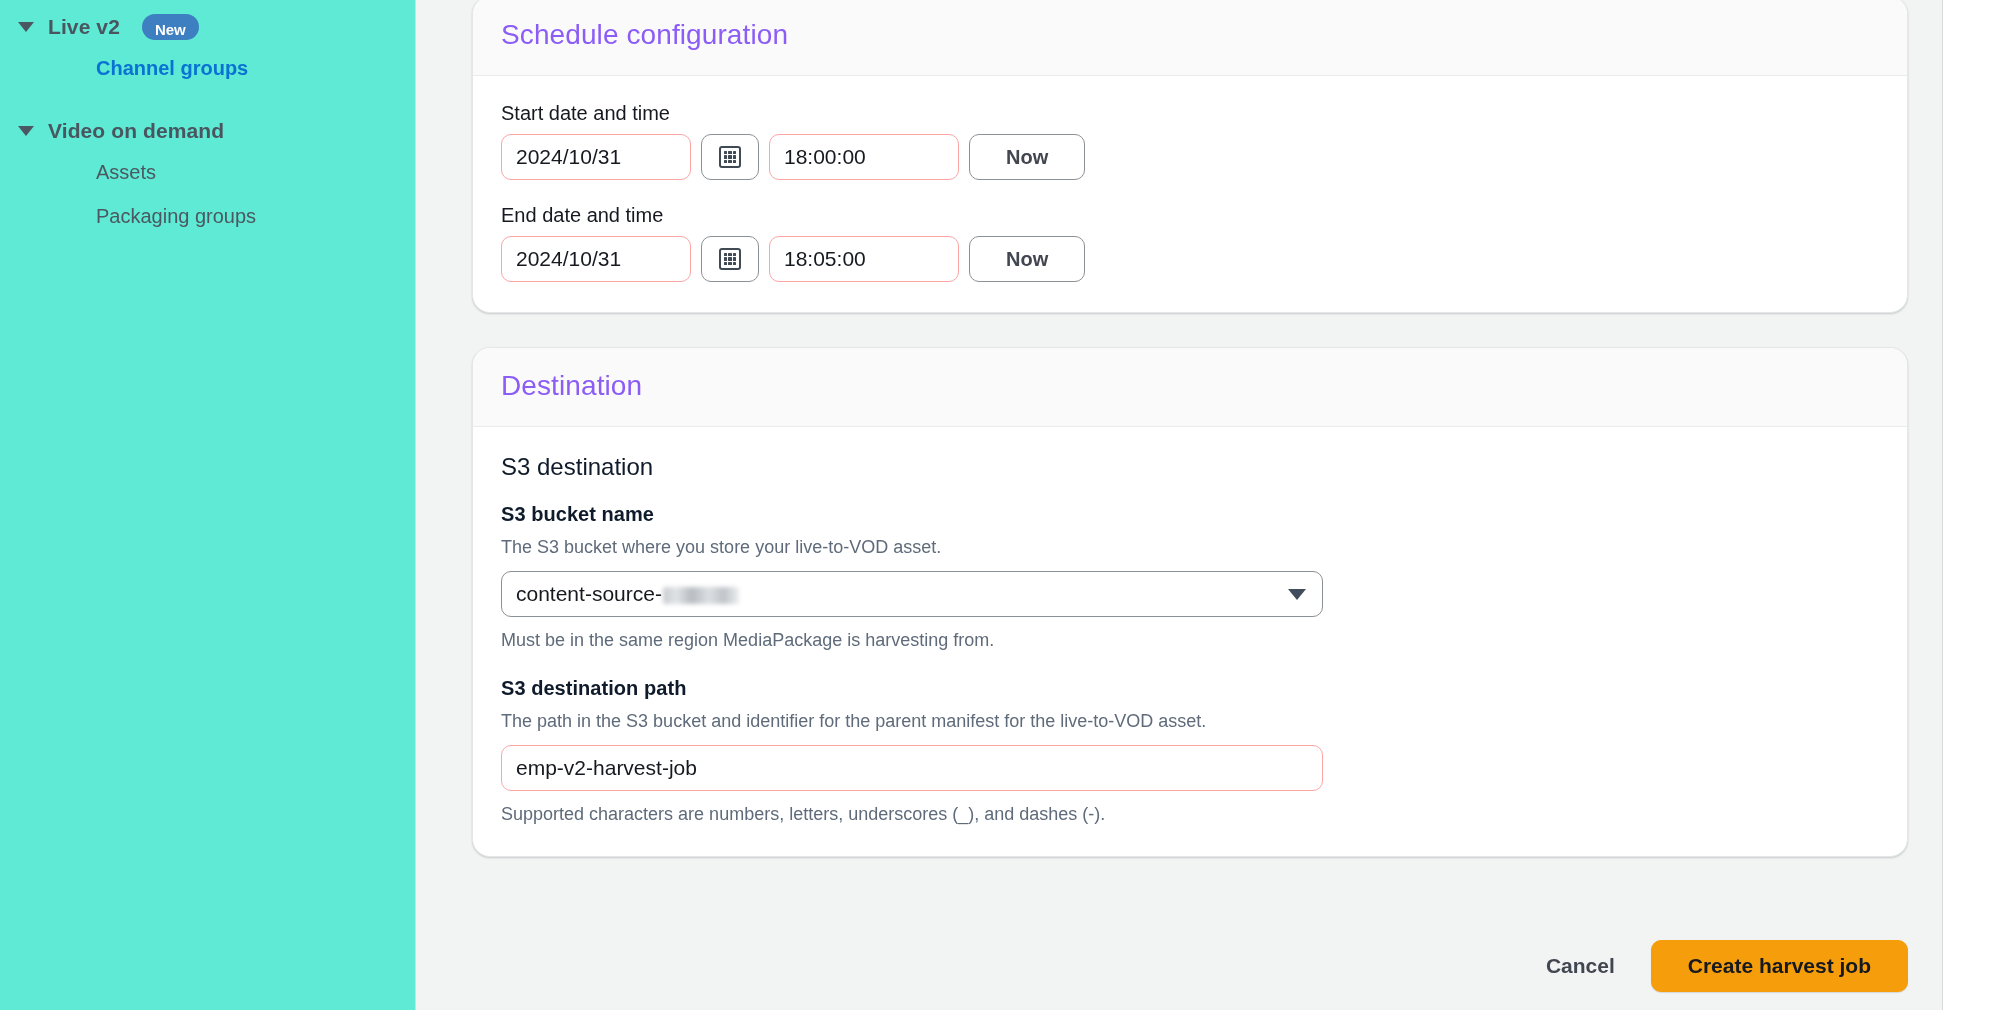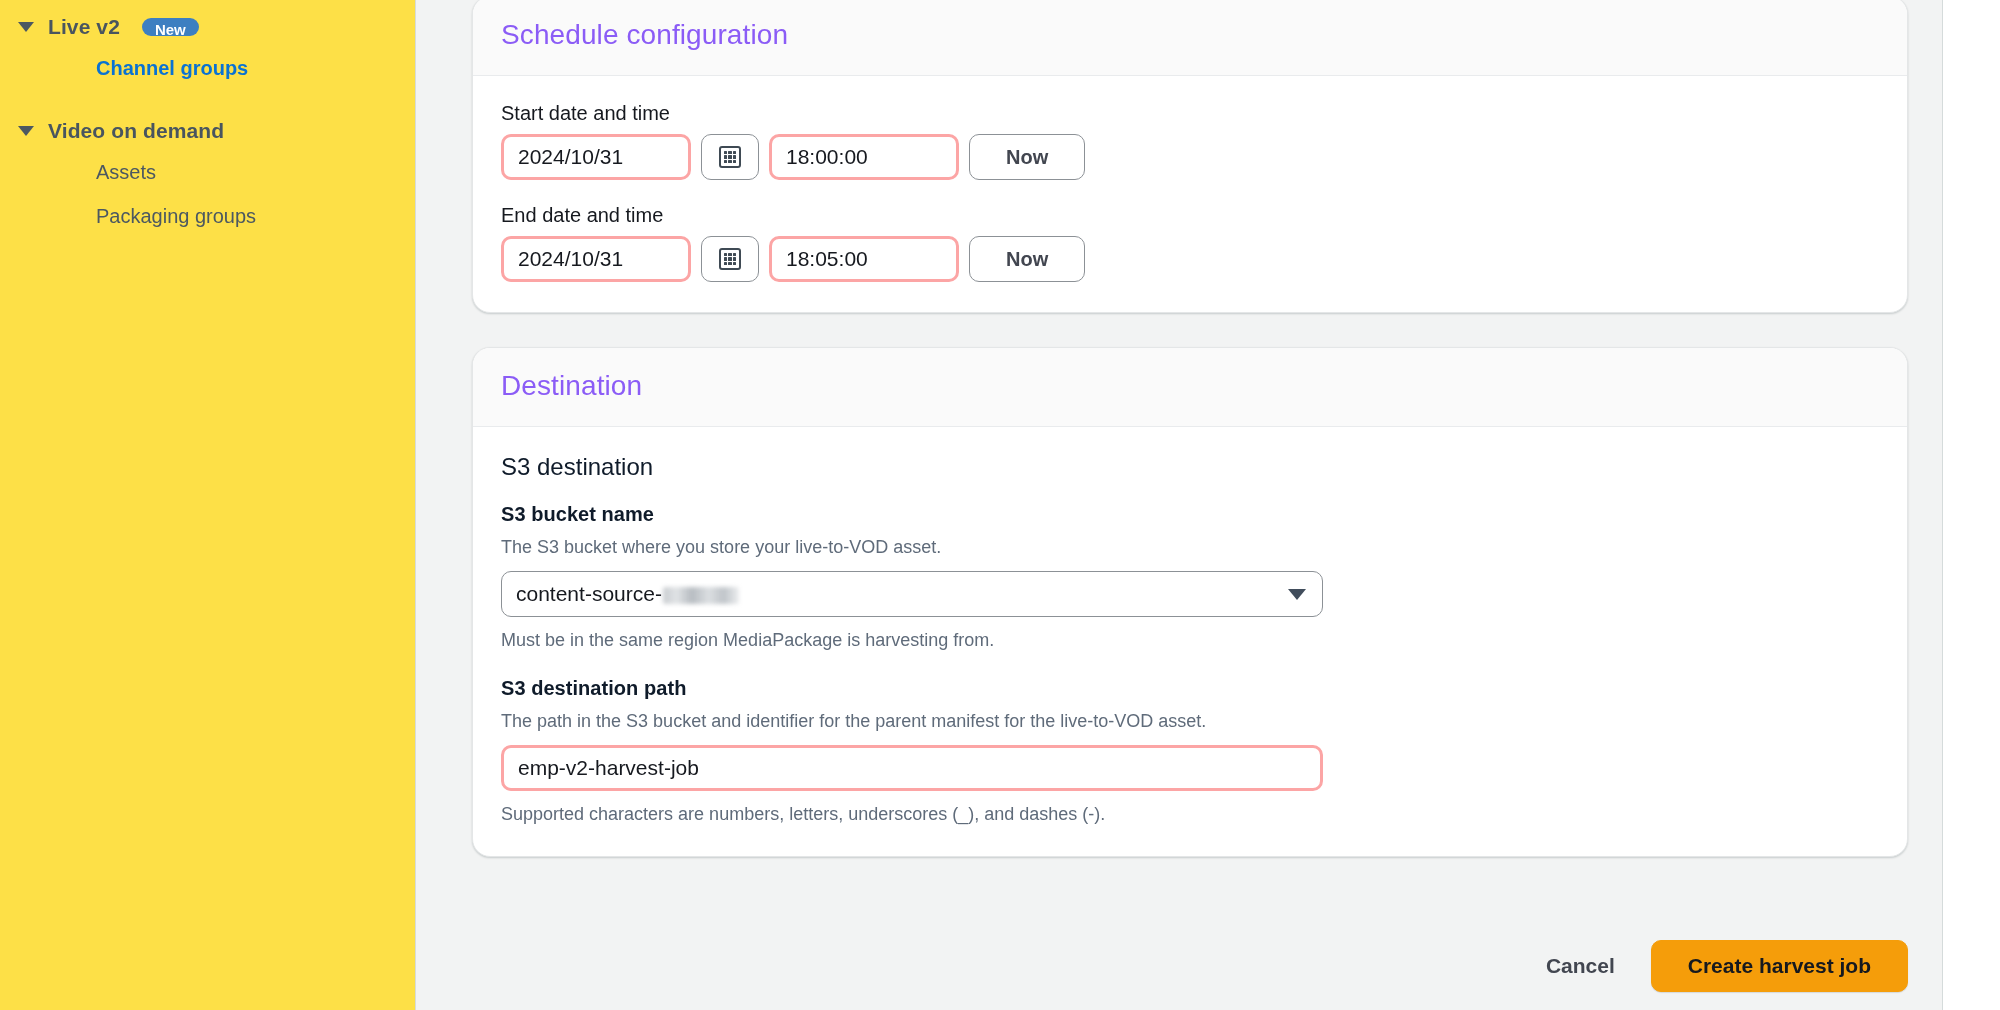--- a/index.html
+++ b/index.html
@@ -16,21 +16,21 @@
     position: relative;
     width: 2000px;
     height: 1010px;
     display: flex;
   }
 
   
   .sidebar {
     width: 416px;
     height: 1010px;
-    background: #fde047;
+    background: #5eead4;
     border-right: 1px solid #d5dbdb;
     padding-top: 8px;
     flex: 0 0 416px;
   }
 
   .nav-group-header {
     display: flex;
     align-items: center;
     gap: 14px;
     padding: 6px 0 6px 18px;
@@ -58,21 +58,21 @@
     align-items: center;
     justify-content: center;
     background: #3d7fc1;
     color: #ffffff;
     font-size: 15px;
     font-weight: 700;
     border-radius: 14px;
     padding: 8px 13px 4px;
     margin-left: 8px;
     line-height: 1;
-    height: 18px;
+    height: 26px;
   }
 
   .nav-item {
     padding: 7px 0 7px 48px;
     font-size: 20px;
     color: #4c5861;
     line-height: 1.5;
     margin-left: 48px;
   }
   .nav-item.active {
@@ -148,21 +148,21 @@
     font-size: 18px;
     color: #5f6b7a;
     margin-top: 11px;
     line-height: 1.35;
   }
 
   .row { display: flex; align-items: center; gap: 10px; }
 
   .text-input {
     height: 46px;
-    border: 3px solid #fca5a5;
+    border: 1px solid #fca5a5;
     border-radius: 10px;
     background: #ffffff;
     font-size: 21px;
     color: #16191f;
     padding: 4px 14px;
     font-family: "Liberation Sans", sans-serif;
     display: flex;
     align-items: center;
     outline: none;
   }

